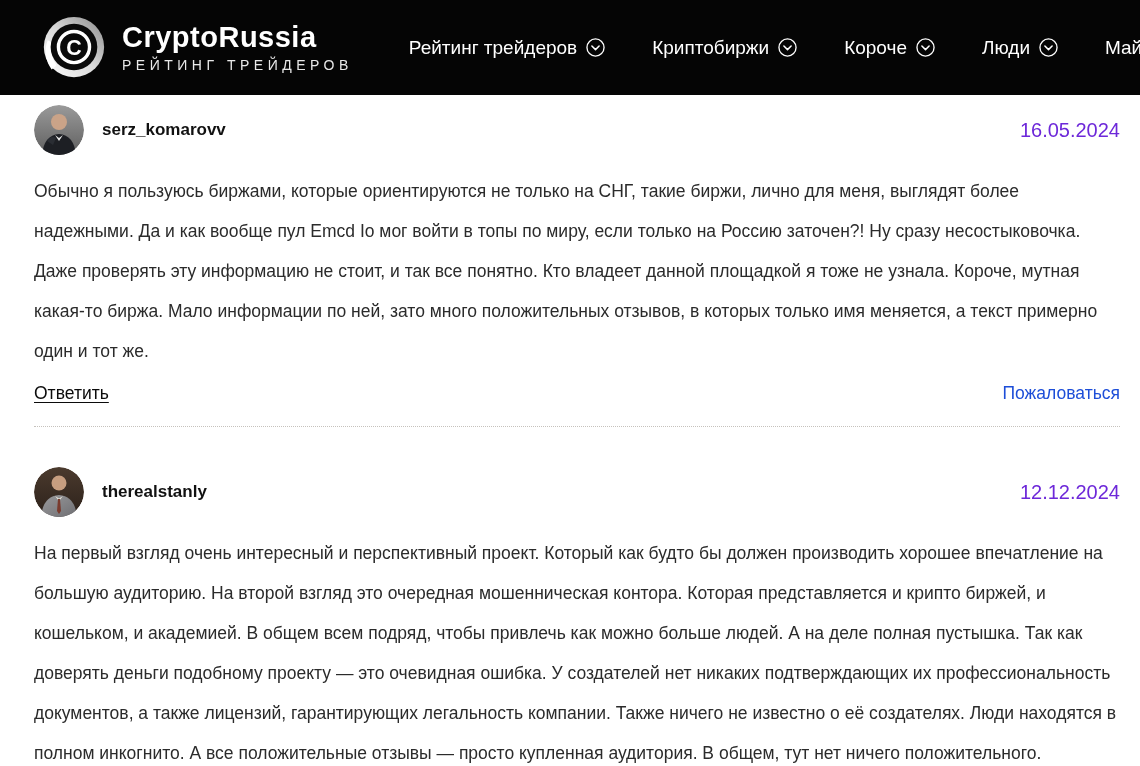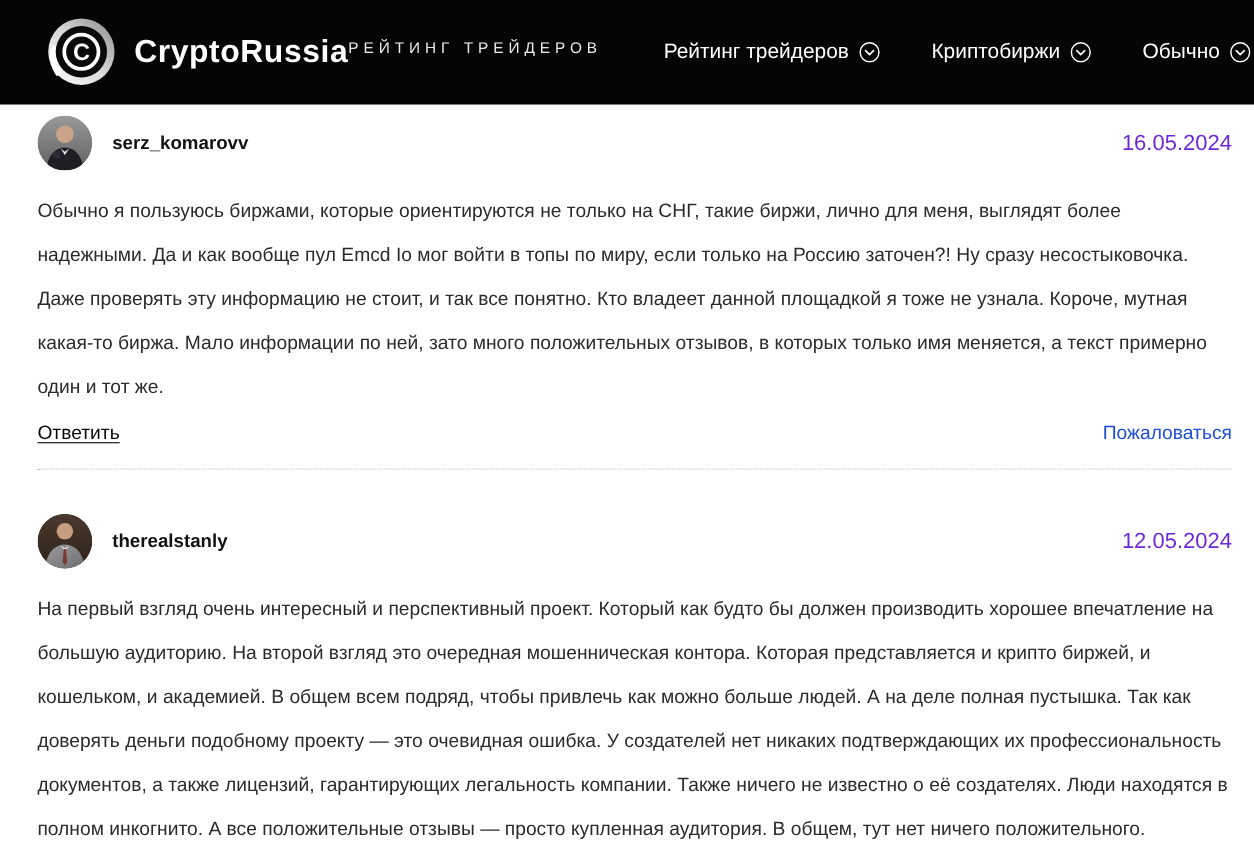--- a/index.html
+++ b/index.html
@@ -6,21 +6,21 @@
   html, body { width: 1140px; height: 766px; overflow: hidden; background: #ffffff;
     font-family: "Liberation Sans", "DejaVu Sans", sans-serif; }
 
   
   .site-header {
     height: 95px; background: #050505; display: flex; align-items: center;
     padding: 0 0 0 38px; overflow: hidden; white-space: nowrap;
   }
   .logo { display: flex; align-items: center; gap: 14px; flex: 0 0 auto; }
   .logo-icon { width: 70px; height: 70px; flex: 0 0 auto; }
-  .logo-text { display: flex; flex-direction: row; }
+  .logo-text { display: flex; flex-direction: column; }
   .logo-title { color: #ffffff; font-size: 29px; font-weight: 700; letter-spacing: 0.5px; line-height: 1.1; }
   .logo-subtitle { color: #e9e9e9; font-size: 14px; font-weight: 300; letter-spacing: 4.5px; margin-top: 3px; }
 
   .main-nav { display: flex; align-items: center; margin-left: 56px; gap: 47px; flex: 1 1 auto; overflow: hidden; }
   .nav-item { display: flex; align-items: center; gap: 9px; color: #ffffff; font-size: 19px;
     cursor: pointer; text-decoration: none; flex: 0 0 auto; }
   .nav-chevron { width: 19px; height: 19px; display: block; }
 
   
   .comments { padding: 0 20px 0 34px; }
@@ -71,21 +71,21 @@
       </svg>
     </a>
     <a class="nav-item">
       <span>Криптобиржи</span>
       <svg class="nav-chevron" viewBox="0 0 20 20">
         <circle cx="10" cy="10" r="9" fill="none" stroke="#ffffff" stroke-width="1.4"></circle>
         <path d="M6.2 8.5 L10 12.2 L13.8 8.5" fill="none" stroke="#ffffff" stroke-width="1.6" stroke-linecap="round" stroke-linejoin="round"></path>
       </svg>
     </a>
     <a class="nav-item">
-      <span>Обычно</span>
+      <span>Короче</span>
       <svg class="nav-chevron" viewBox="0 0 20 20">
         <circle cx="10" cy="10" r="9" fill="none" stroke="#ffffff" stroke-width="1.4"></circle>
         <path d="M6.2 8.5 L10 12.2 L13.8 8.5" fill="none" stroke="#ffffff" stroke-width="1.6" stroke-linecap="round" stroke-linejoin="round"></path>
       </svg>
     </a>
     <a class="nav-item">
       <span>Люди</span>
       <svg class="nav-chevron" viewBox="0 0 20 20">
         <circle cx="10" cy="10" r="9" fill="none" stroke="#ffffff" stroke-width="1.4"></circle>
         <path d="M6.2 8.5 L10 12.2 L13.8 8.5" fill="none" stroke="#ffffff" stroke-width="1.6" stroke-linecap="round" stroke-linejoin="round"></path>
@@ -142,21 +142,21 @@
             </linearGradient>
           </defs>
           <circle cx="25" cy="25" r="25" fill="url(#av2bg)"></circle>
           <circle cx="25" cy="16" r="7.5" fill="#c79e80"></circle>
           <path d="M7 50 Q9 29 25 28 Q41 29 43 50 Z" fill="url(#av2suit)"></path>
           <path d="M21 29 L25 34 L29 29 L25 31.5 Z" fill="#e8e3d8"></path>
           <path d="M24 32 L26 32 L27 44 L25 47 L23 44 Z" fill="#7a3b2e"></path>
         </svg>
       </div>
       <div class="username">therealstanly</div>
-      <div class="comment-date">12.05.2024</div>
+      <div class="comment-date">12.12.2024</div>
     </div>
     <p class="comment-text">На первый взгляд очень интересный и перспективный проект. Который как будто бы должен производить хорошее впечатление на большую аудиторию. На второй взгляд это очередная мошенническая контора. Которая представляется и крипто биржей, и кошельком, и академией. В общем всем подряд, чтобы привлечь как можно больше людей. А на деле полная пустышка. Так как доверять деньги подобному проекту — это очевидная ошибка. У создателей нет никаких подтверждающих их профессиональность документов, а также лицензий, гарантирующих легальность компании. Также ничего не известно о её создателях. Люди находятся в полном инкогнито. А все положительные отзывы — просто купленная аудитория. В общем, тут нет ничего положительного. Обычный развод на деньги и время!</p>
     <div class="comment-actions">
       <a class="reply-link">Ответить</a>
       <a class="report-link">Пожаловаться</a>
     </div>
     <hr class="comment-divider">
   </article>
 
 </main>

